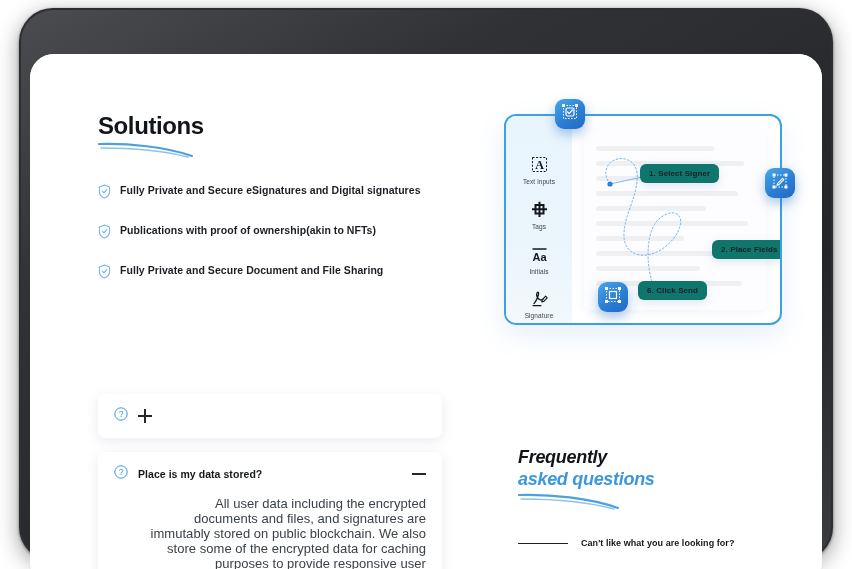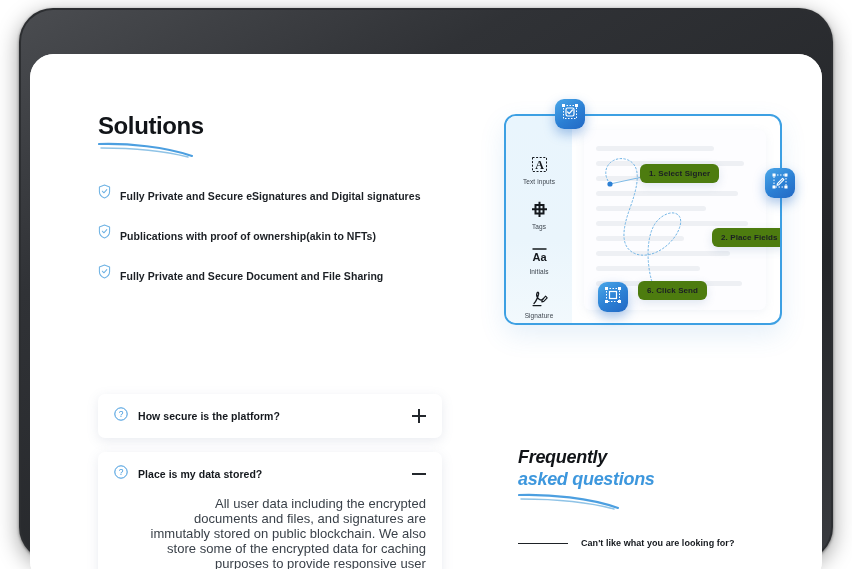--- a/index.html
+++ b/index.html
@@ -36,21 +36,21 @@
   .screen-inner{position:absolute;inset:0;background:#fff;}
 
   
   #solutions-block{position:absolute;left:68px;top:60px;width:360px;}
   .sol-title{
     font-size:24px;font-weight:bold;color:#111418;letter-spacing:-.4px;
     line-height:1;
   }
   .swoosh{display:block;margin-top:3px;}
   #solutions-list{margin-top:26px;}
-  .sol-item{display:flex;align-items:flex-end;margin-bottom:21px;}
+  .sol-item{display:flex;align-items:flex-start;margin-bottom:21px;}
   .sol-item .shield{flex:0 0 auto;margin-right:9px;margin-top:0px;}
   .sol-text{
     font-size:10.5px;font-weight:bold;color:#1b1f24;
     line-height:13px;letter-spacing:.05px;
   }
 
   
   #illustration{
     position:absolute;left:455px;top:45px;width:300px;height:230px;
   }
@@ -70,21 +70,21 @@
 
   #ill-doc{
     position:absolute;left:78px;top:14px;width:182px;height:180px;
     background:#fdfdff;border-radius:7px;
     box-shadow:0 2px 10px rgba(120,150,190,.10);
     overflow:hidden;
   }
   .doc-line{position:absolute;height:5px;border-radius:3px;background:#eef0f4;}
 
   .step-pill{
-    position:absolute;background:#4d7c0f;border-radius:6px;
+    position:absolute;background:#0f766e;border-radius:6px;
     font-size:8px;font-weight:bold;color:#1b1f24;
     padding:5px 9px;white-space:nowrap;
     box-shadow:0 3px 10px rgba(70,110,160,.16);
     letter-spacing:.1px;
   }
 
   .badge{
     position:absolute;width:30px;height:30px;border-radius:9px;
     background:linear-gradient(145deg,#4aa7e8 0%,#2b7fd4 55%,#2368c4 100%);
     box-shadow:0 5px 12px rgba(40,110,200,.40);
@@ -243,21 +243,21 @@
 
           <svg width="274" height="207" viewBox="0 0 274 207" style="position:absolute;left:0;top:0;pointer-events:none;z-index:4">
             <path d="M104 68 C92 52, 108 38, 122 44 C136 50, 132 70, 124 92
                      C116 114, 114 132, 130 138 C148 144, 170 126, 174 110
                      C178 96, 164 92, 152 104 C140 116, 140 146, 146 166" fill="none" stroke="#6fb3e4" stroke-width="1" stroke-dasharray="1.6 2.2" stroke-linecap="round"></path>
             <path d="M104 68 L150 58" fill="none" stroke="#6fb3e4" stroke-width=".9"></path>
             <circle cx="104" cy="68" r="2.6" fill="#2b7fd4"></circle>
           </svg>
 
           <div class="step-pill" style="left:134px;top:48px;z-index:5">1. Select Signer</div>
-          <div class="step-pill" style="left:206px;top:112px;z-index:5">2. Place Fields</div>
+          <div class="step-pill" style="left:206px;top:124px;z-index:5">2. Place Fields</div>
           <div class="step-pill" style="left:132px;top:165px;z-index:5">6. Click Send</div>
 
         </div>
 
         <div class="badge" style="left:70px;top:0px">
           <span>
             <svg width="18" height="18" viewBox="0 0 18 18">
               <g stroke="#ffffff" stroke-width="1" fill="none" stroke-dasharray="1.5 1.5">
                 <rect x="2.5" y="2.5" width="13" height="13"></rect>
               </g>
@@ -304,21 +304,20 @@
       <div id="faq-accordion">
 
         <div class="acc-card">
           <div class="acc-head">
             <span class="acc-q-icon">
               <svg width="14" height="14" viewBox="0 0 14 14">
                 <circle cx="7" cy="7" r="6.2" fill="none" stroke="#3d97dd" stroke-width="1"></circle>
                 <text x="7" y="10.4" font-family="Liberation Sans, sans-serif" font-size="8.5" fill="#3d97dd" text-anchor="middle">?</text>
               </svg>
             </span>
-            <span class="acc-q-text">How secure is the platform?</span>
             <span class="acc-toggle plus"></span>
           </div>
         </div>
 
         <div class="acc-card">
           <div class="acc-head">
             <span class="acc-q-icon">
               <svg width="14" height="14" viewBox="0 0 14 14">
                 <circle cx="7" cy="7" r="6.2" fill="none" stroke="#3d97dd" stroke-width="1"></circle>
                 <text x="7" y="10.4" font-family="Liberation Sans, sans-serif" font-size="8.5" fill="#3d97dd" text-anchor="middle">?</text>

